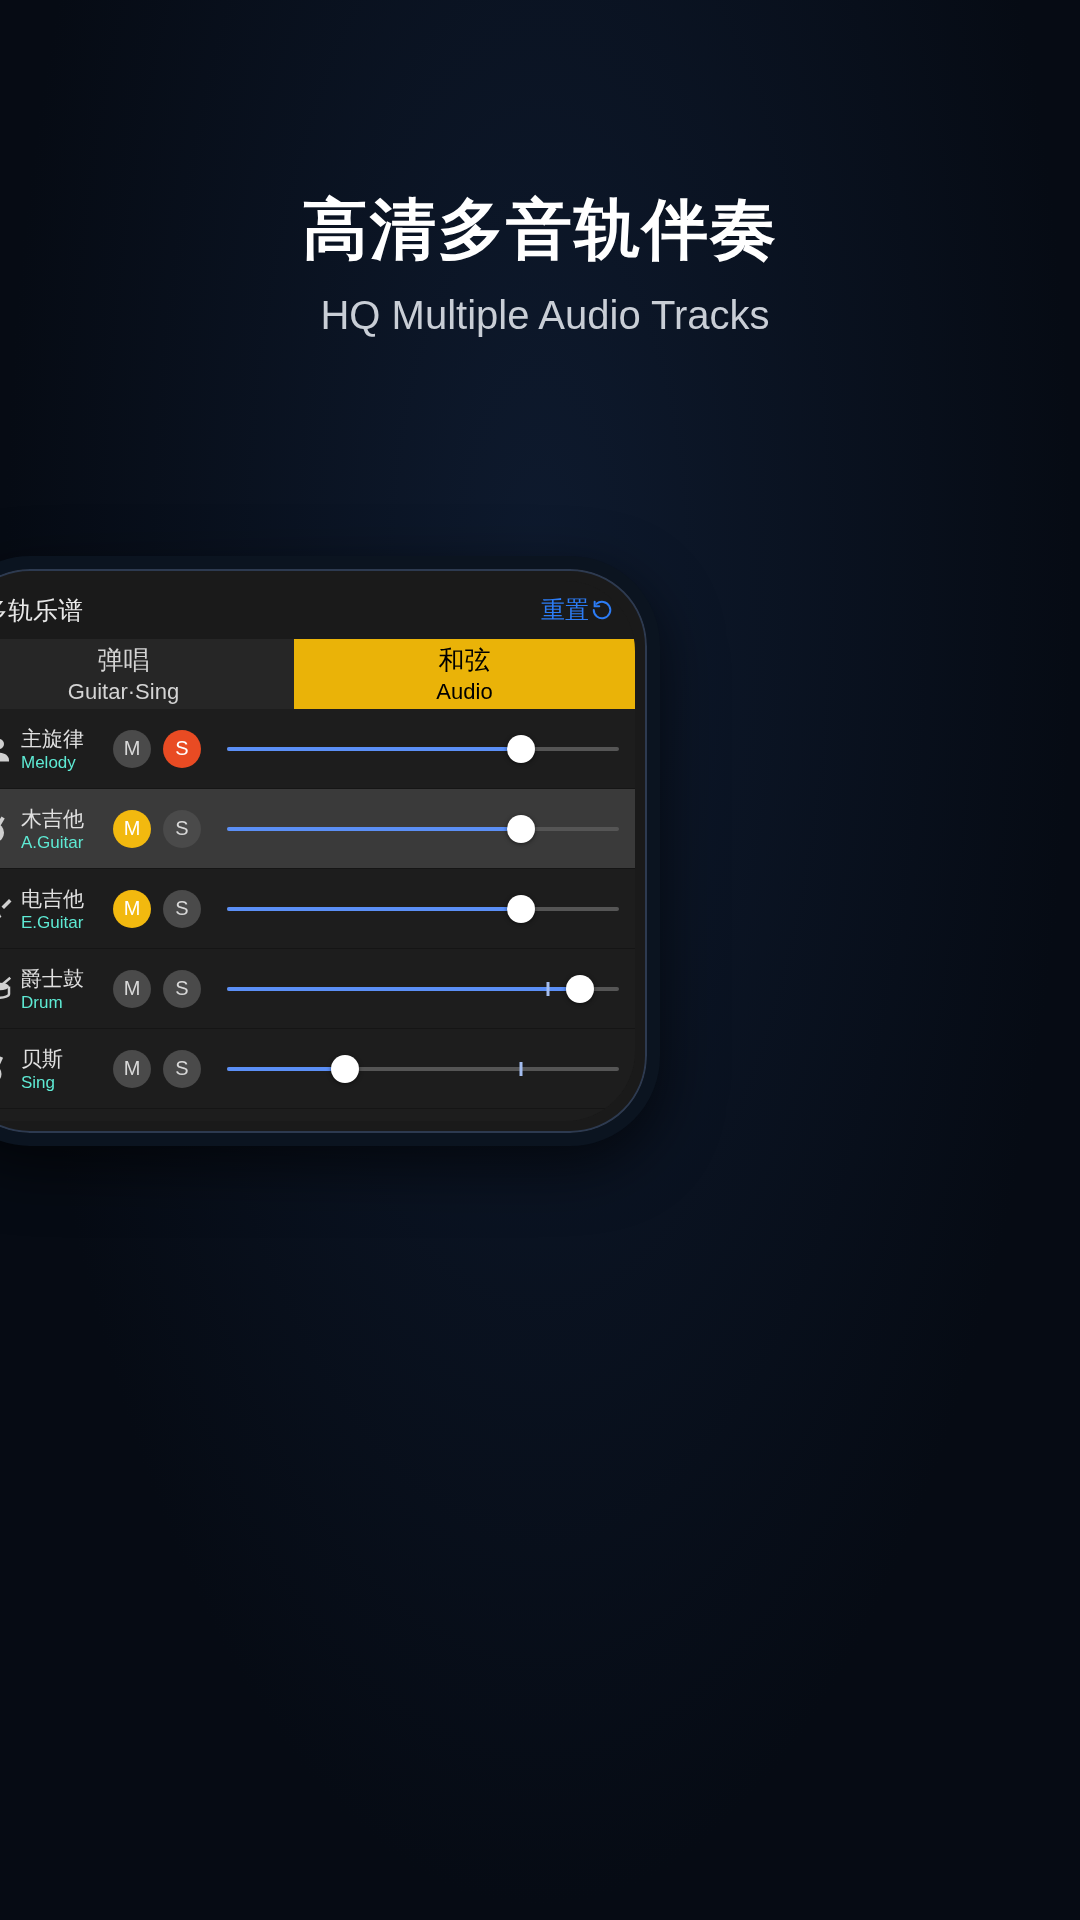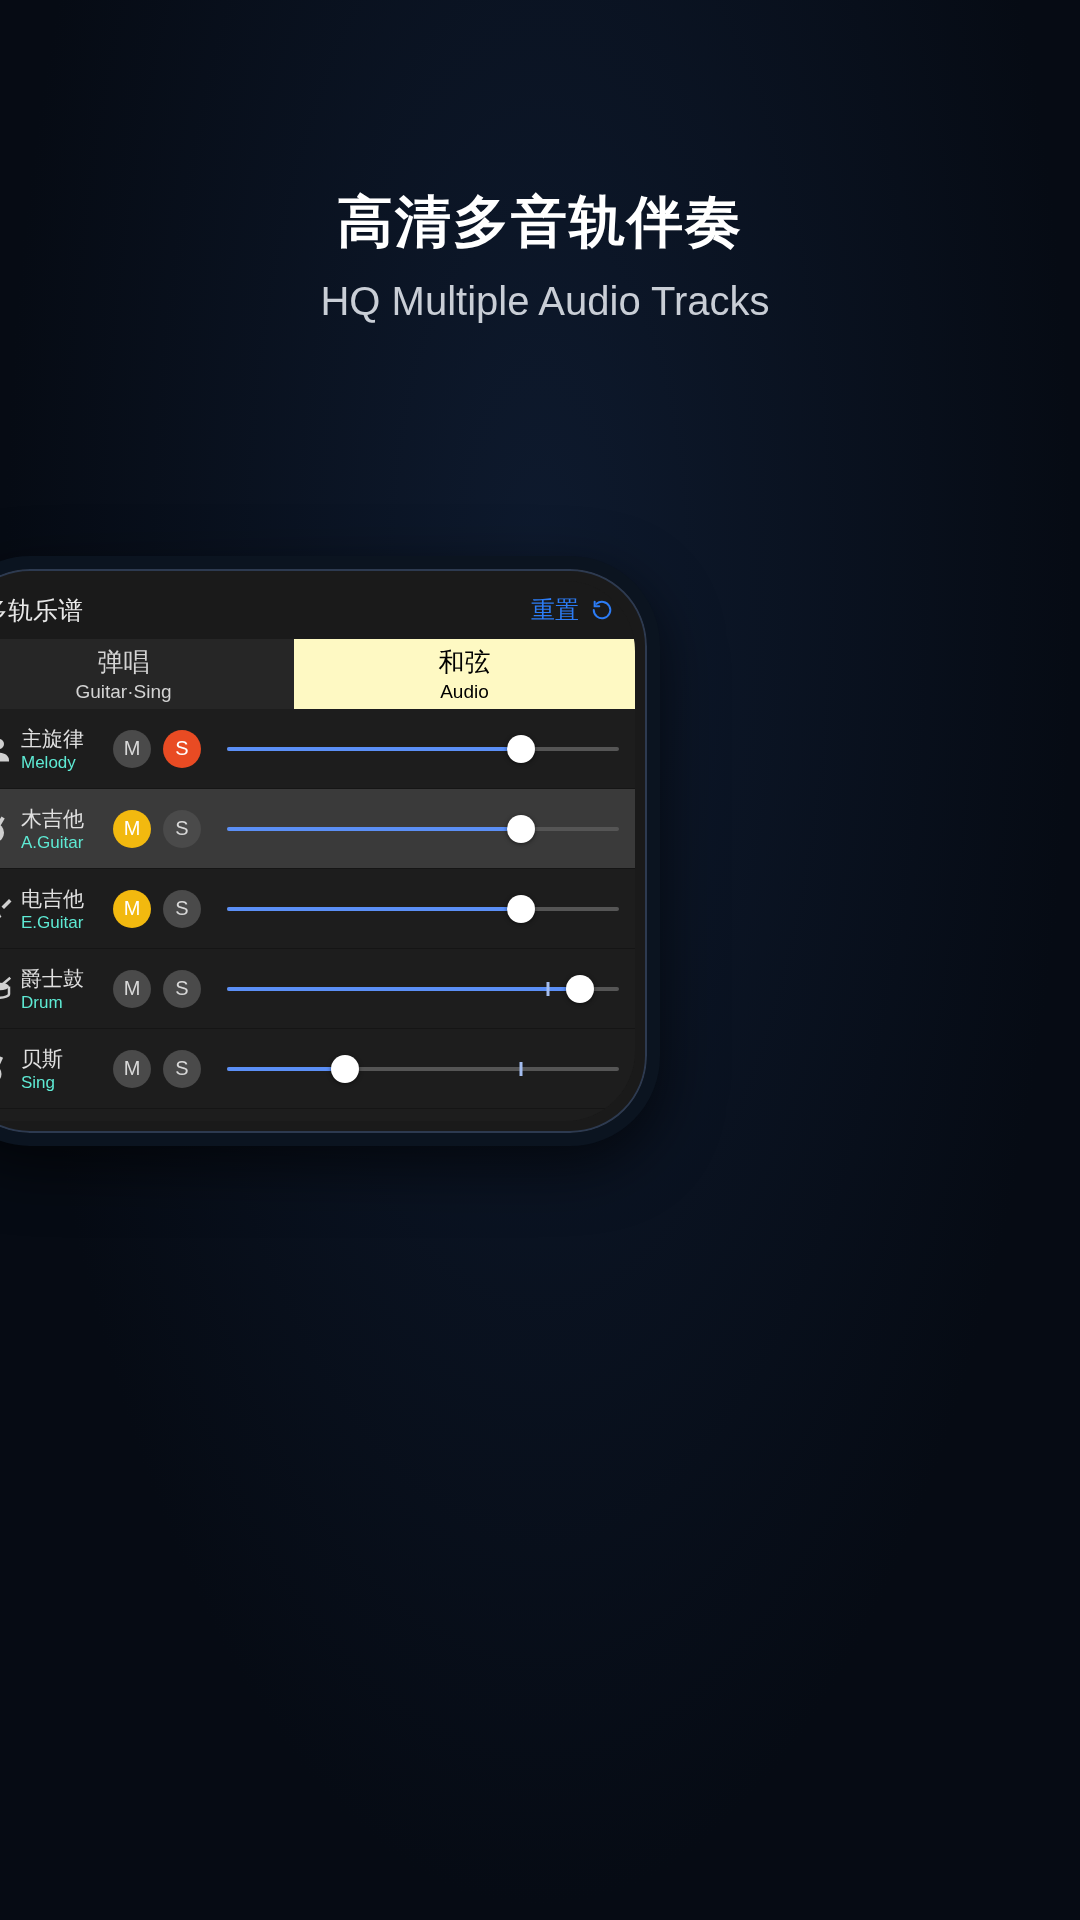--- a/index.html
+++ b/index.html
@@ -7,21 +7,21 @@
     width: 1080px;
     height: 1920px;
     background: radial-gradient(ellipse at 50% 30%, #0e1a2e 0%, #060b14 70%);
     font-family: -apple-system, "Helvetica Neue", Arial, sans-serif;
     overflow: hidden;
     position: relative;
   }
   .headline {
     text-align: center;
     color: #fff;
-    font-size: 56px;
+    font-size: 66px;
     font-weight: 700;
     letter-spacing: 2px;
     margin-top: 185px;
   }
   .subhead {
     text-align: center;
     color: #c9ced6;
     font-size: 40px;
     font-weight: 300;
     margin-top: 18px;
@@ -69,42 +69,42 @@
   }
   .screen-title {
     color: #e8e8e8;
     font-size: 25px;
     font-weight: 500;
     flex: 1;
   }
   .reset {
     display: flex;
     align-items: center;
-    gap: 12px;
+    gap: 2px;
     color: #2c7cf5;
     font-size: 24px;
   }
   .reset svg { width: 22px; height: 22px; }
 
   .tabs {
     display: flex;
     height: 70px;
   }
   .tab {
     flex: 1;
     display: flex;
     flex-direction: column;
     align-items: center;
     justify-content: center;
     gap: 1px;
   }
   .tab-inactive { background: #262626; color: #d4d4d4; }
-  .tab-active { background: #fef9c3; color: #000; align-items: center; }
+  .tab-active { background: #eab308; color: #000; align-items: center; }
   .tab-cn { font-size: 26px; font-weight: 500; }
-  .tab-en { font-size: 19px; }
+  .tab-en { font-size: 22px; }
 
   .tracks { }
   .track {
     display: flex;
     align-items: center;
     height: 80px;
     padding: 0 16px 0 0;
     background: #1d1d1d;
     border-bottom: 1px solid #151515;
     position: relative;

